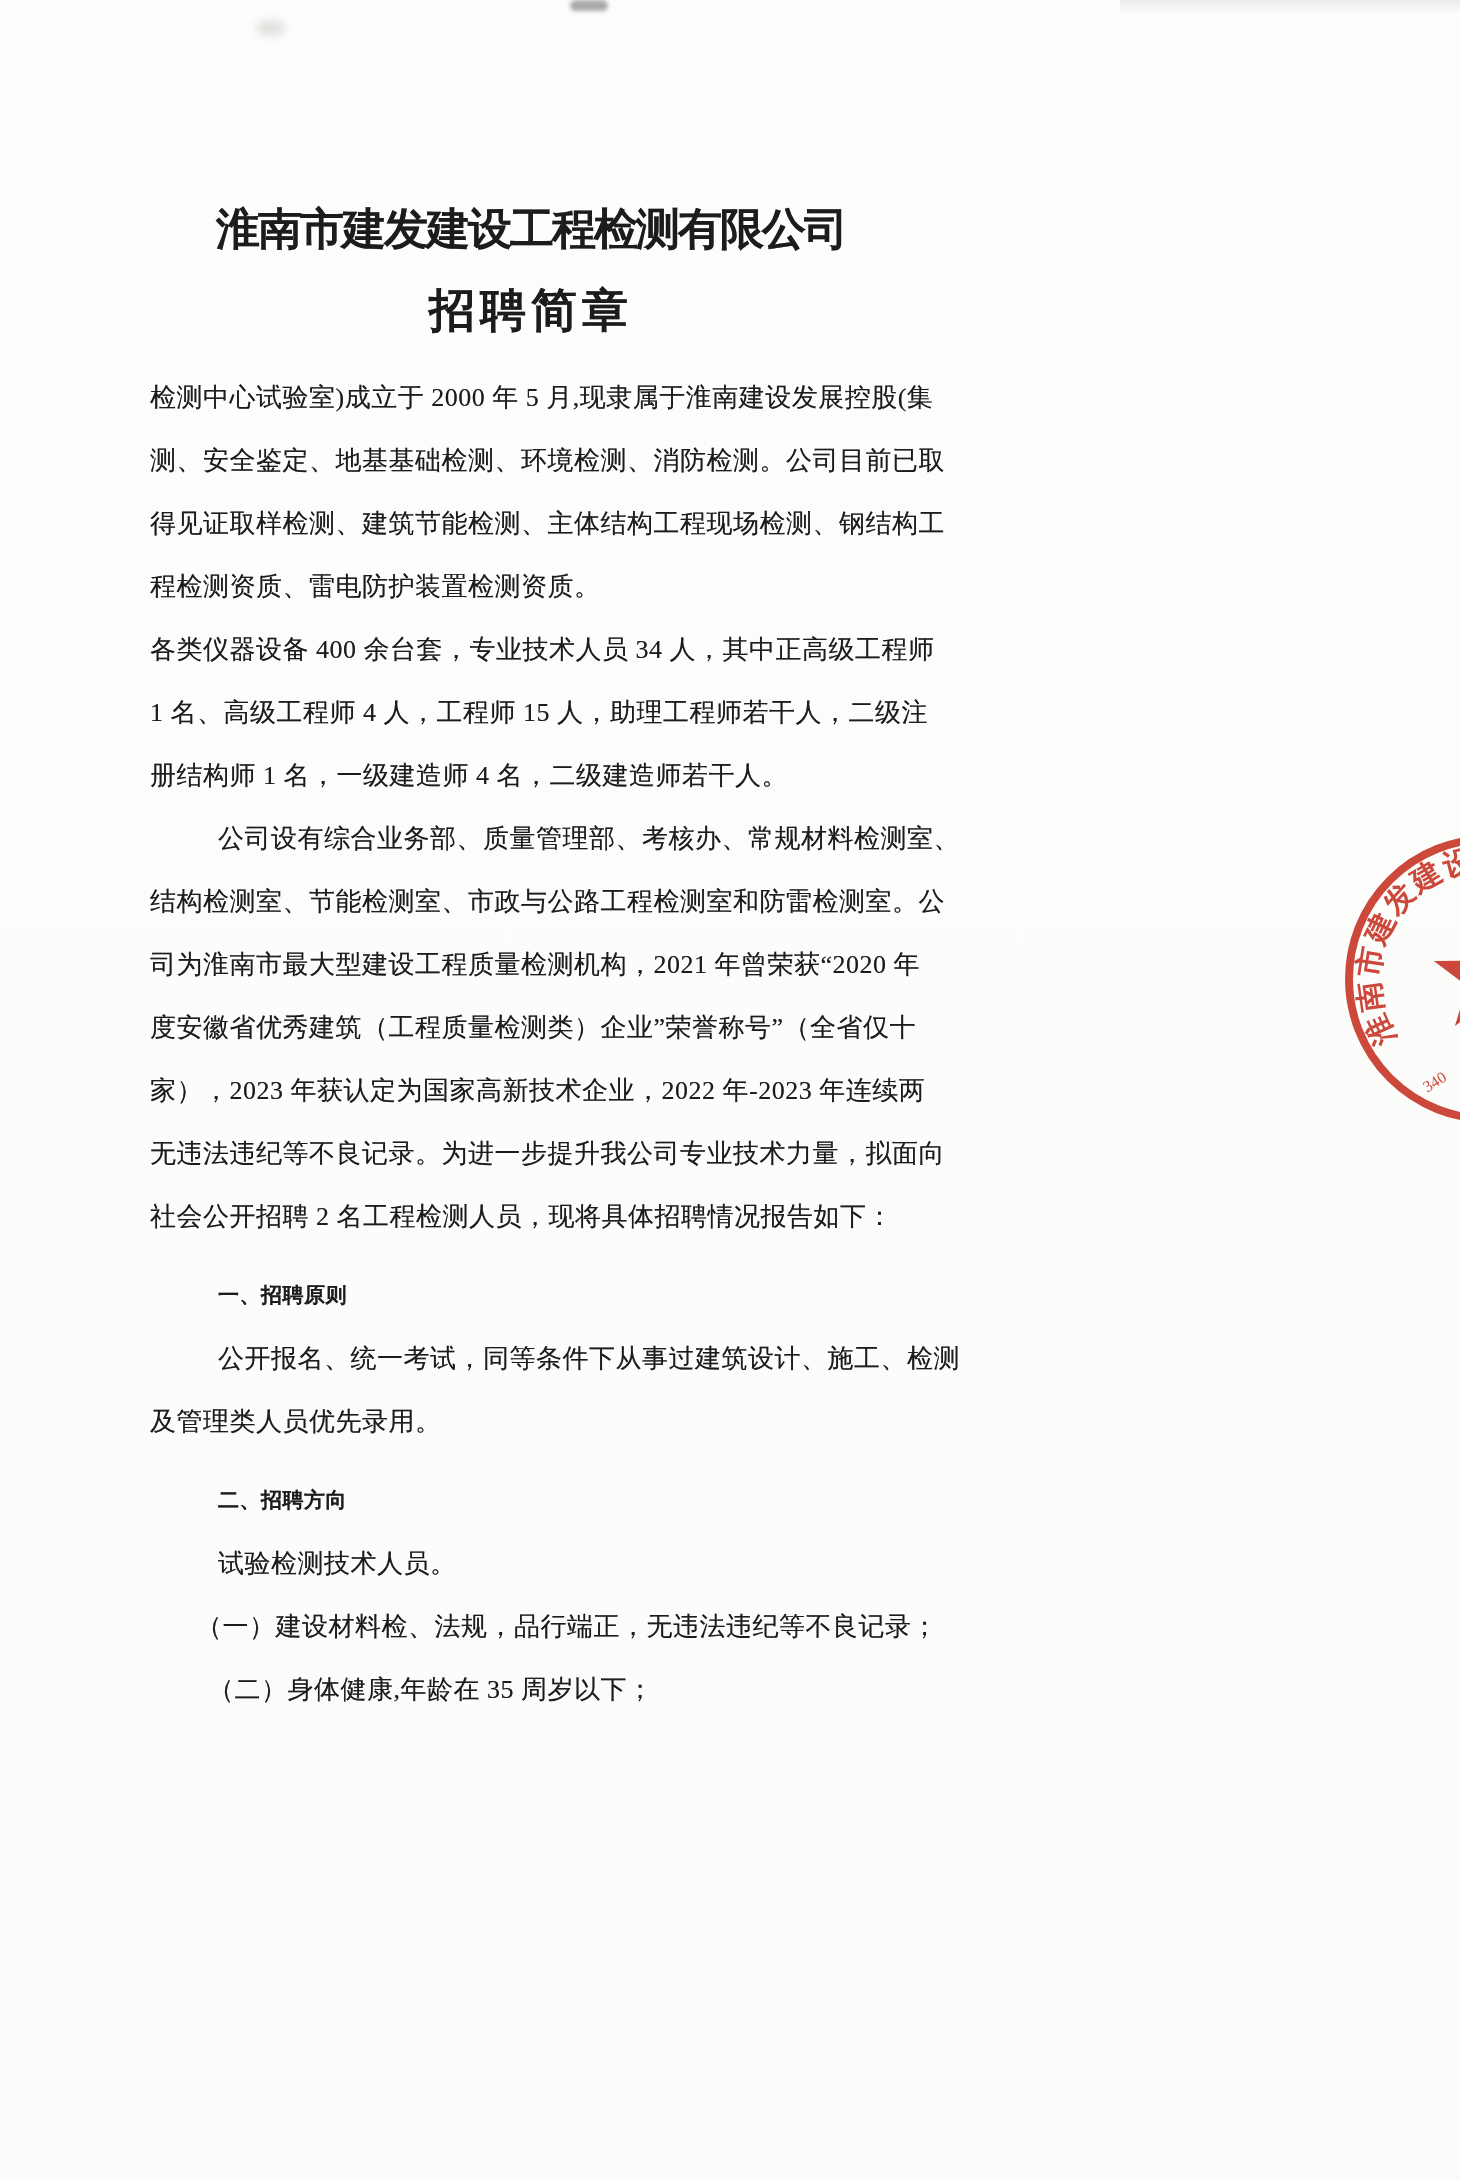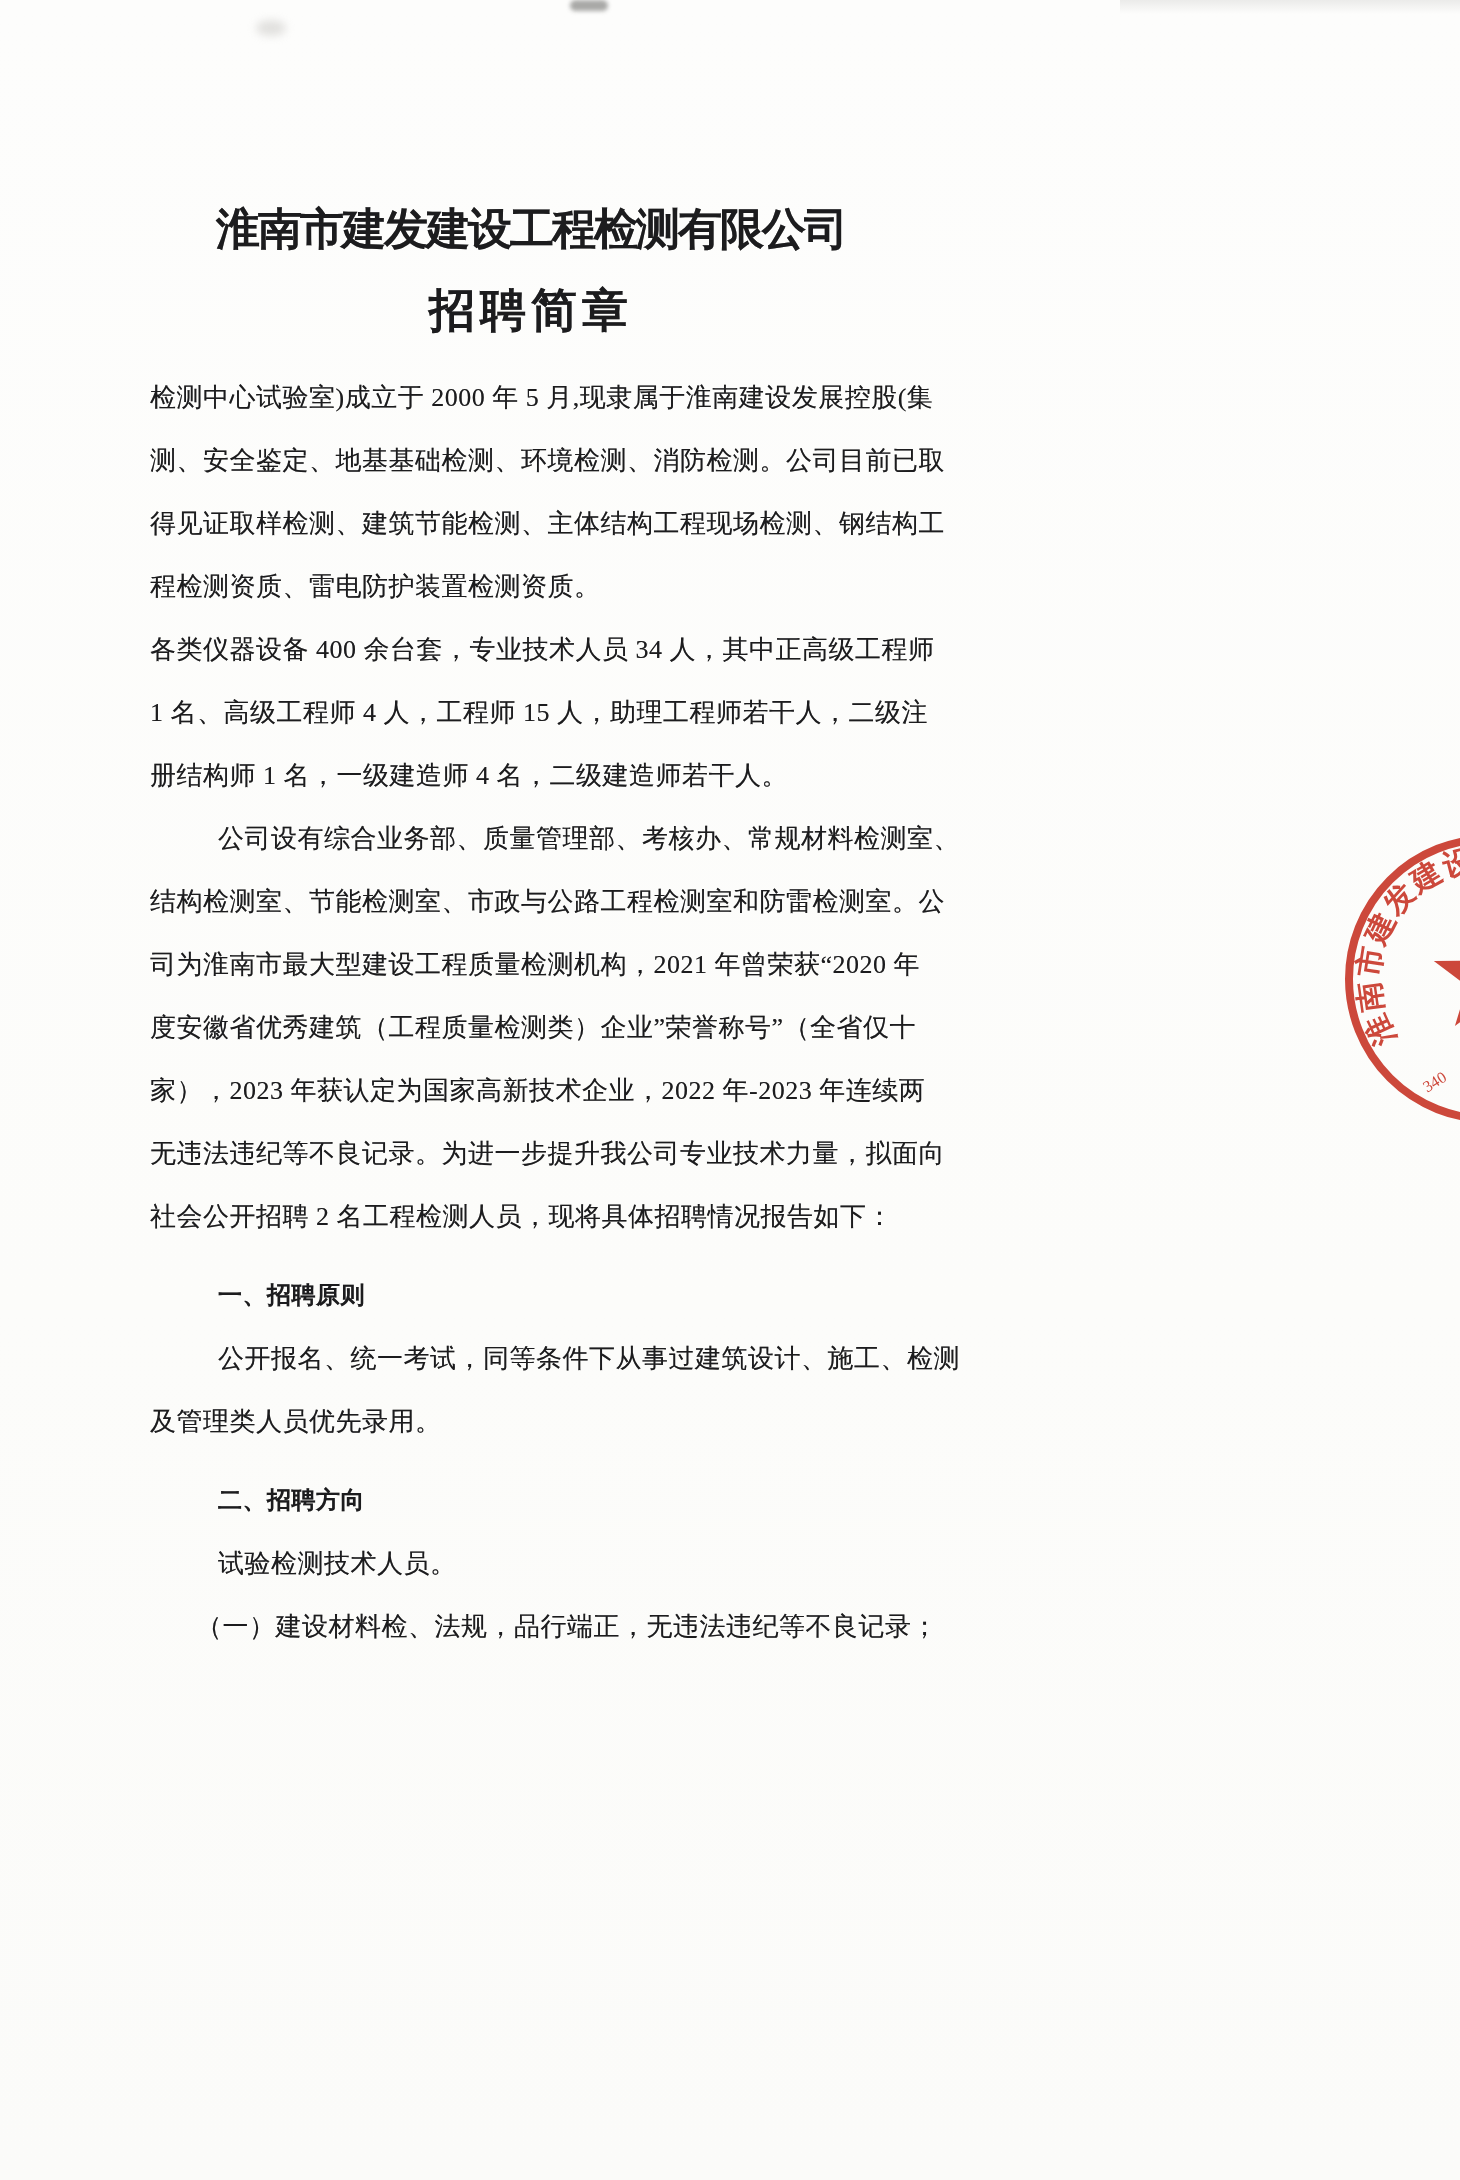--- a/index.html
+++ b/index.html
@@ -20,21 +20,21 @@
   .body-col{
     position:absolute;left:150px;top:366px;width:780px;
     font-size:26px;
   }
   .line{
     height:63px;line-height:63px;white-space:nowrap;
     letter-spacing:0.5px;
     text-shadow:0 0 .6px rgba(30,30,30,.5);
   }
   .line.pf{text-indent:68px;}
-  .line.h{font-weight:bold;margin-top:16px;text-indent:68px;font-size:24px;}
+  .line.h{font-weight:bold;margin-top:16px;text-indent:68px;font-size:21px;}
   .line.ia{text-indent:46px;}
   .line.ib{text-indent:58px;}
   
   .stamp{
     position:absolute;left:1300px;top:779px;width:300px;height:400px;
     color:#c9392b;opacity:.92;
   }
   .stamp svg{display:block;}
   
   .smudge-a{
@@ -76,20 +76,21 @@
       <div class="line pc">度安徽省优秀建筑（工程质量检测类）企业”荣誉称号”（全省仅十</div>
       <div class="line pc">家），2023 年获认定为国家高新技术企业，2022 年-2023 年连续两</div>
       <div class="line pc">无违法违纪等不良记录。为进一步提升我公司专业技术力量，拟面向</div>
       <div class="line pc">社会公开招聘 2 名工程检测人员，现将具体招聘情况报告如下：</div>
       <div class="line h">一、招聘原则</div>
       <div class="line pf">公开报名、统一考试，同等条件下从事过建筑设计、施工、检测</div>
       <div class="line pc">及管理类人员优先录用。</div>
       <div class="line h">二、招聘方向</div>
       <div class="line pf">试验检测技术人员。</div>
       <div class="line ia">（一）建设材料检、法规，品行端正，无违法违纪等不良记录；</div>
+      <div class="line ib">（二）身体健康,年龄在 35 周岁以下；</div>
     </div>
 
   <div class="stamp" style="color: rgb(201, 57, 43);">
     <svg width="300" height="400" viewBox="0 0 300 400" xmlns="http://www.w3.org/2000/svg">
       <g>
         <circle cx="189" cy="200" r="140" fill="none" stroke="currentColor" stroke-width="8"></circle>
         <path id="seal-arc" d="M 98.9 263.1 A 110 110 0 1 1 279.1 263.1" fill="none"></path>
         <text fill="currentColor" font-size="30" font-weight="bold" letter-spacing="2" font-family="Liberation Serif, serif">
           <textPath id="seal-ring-textpath" href="#seal-arc" startOffset="4">淮南市建发建设工程检测有限公司</textPath>
         </text>

